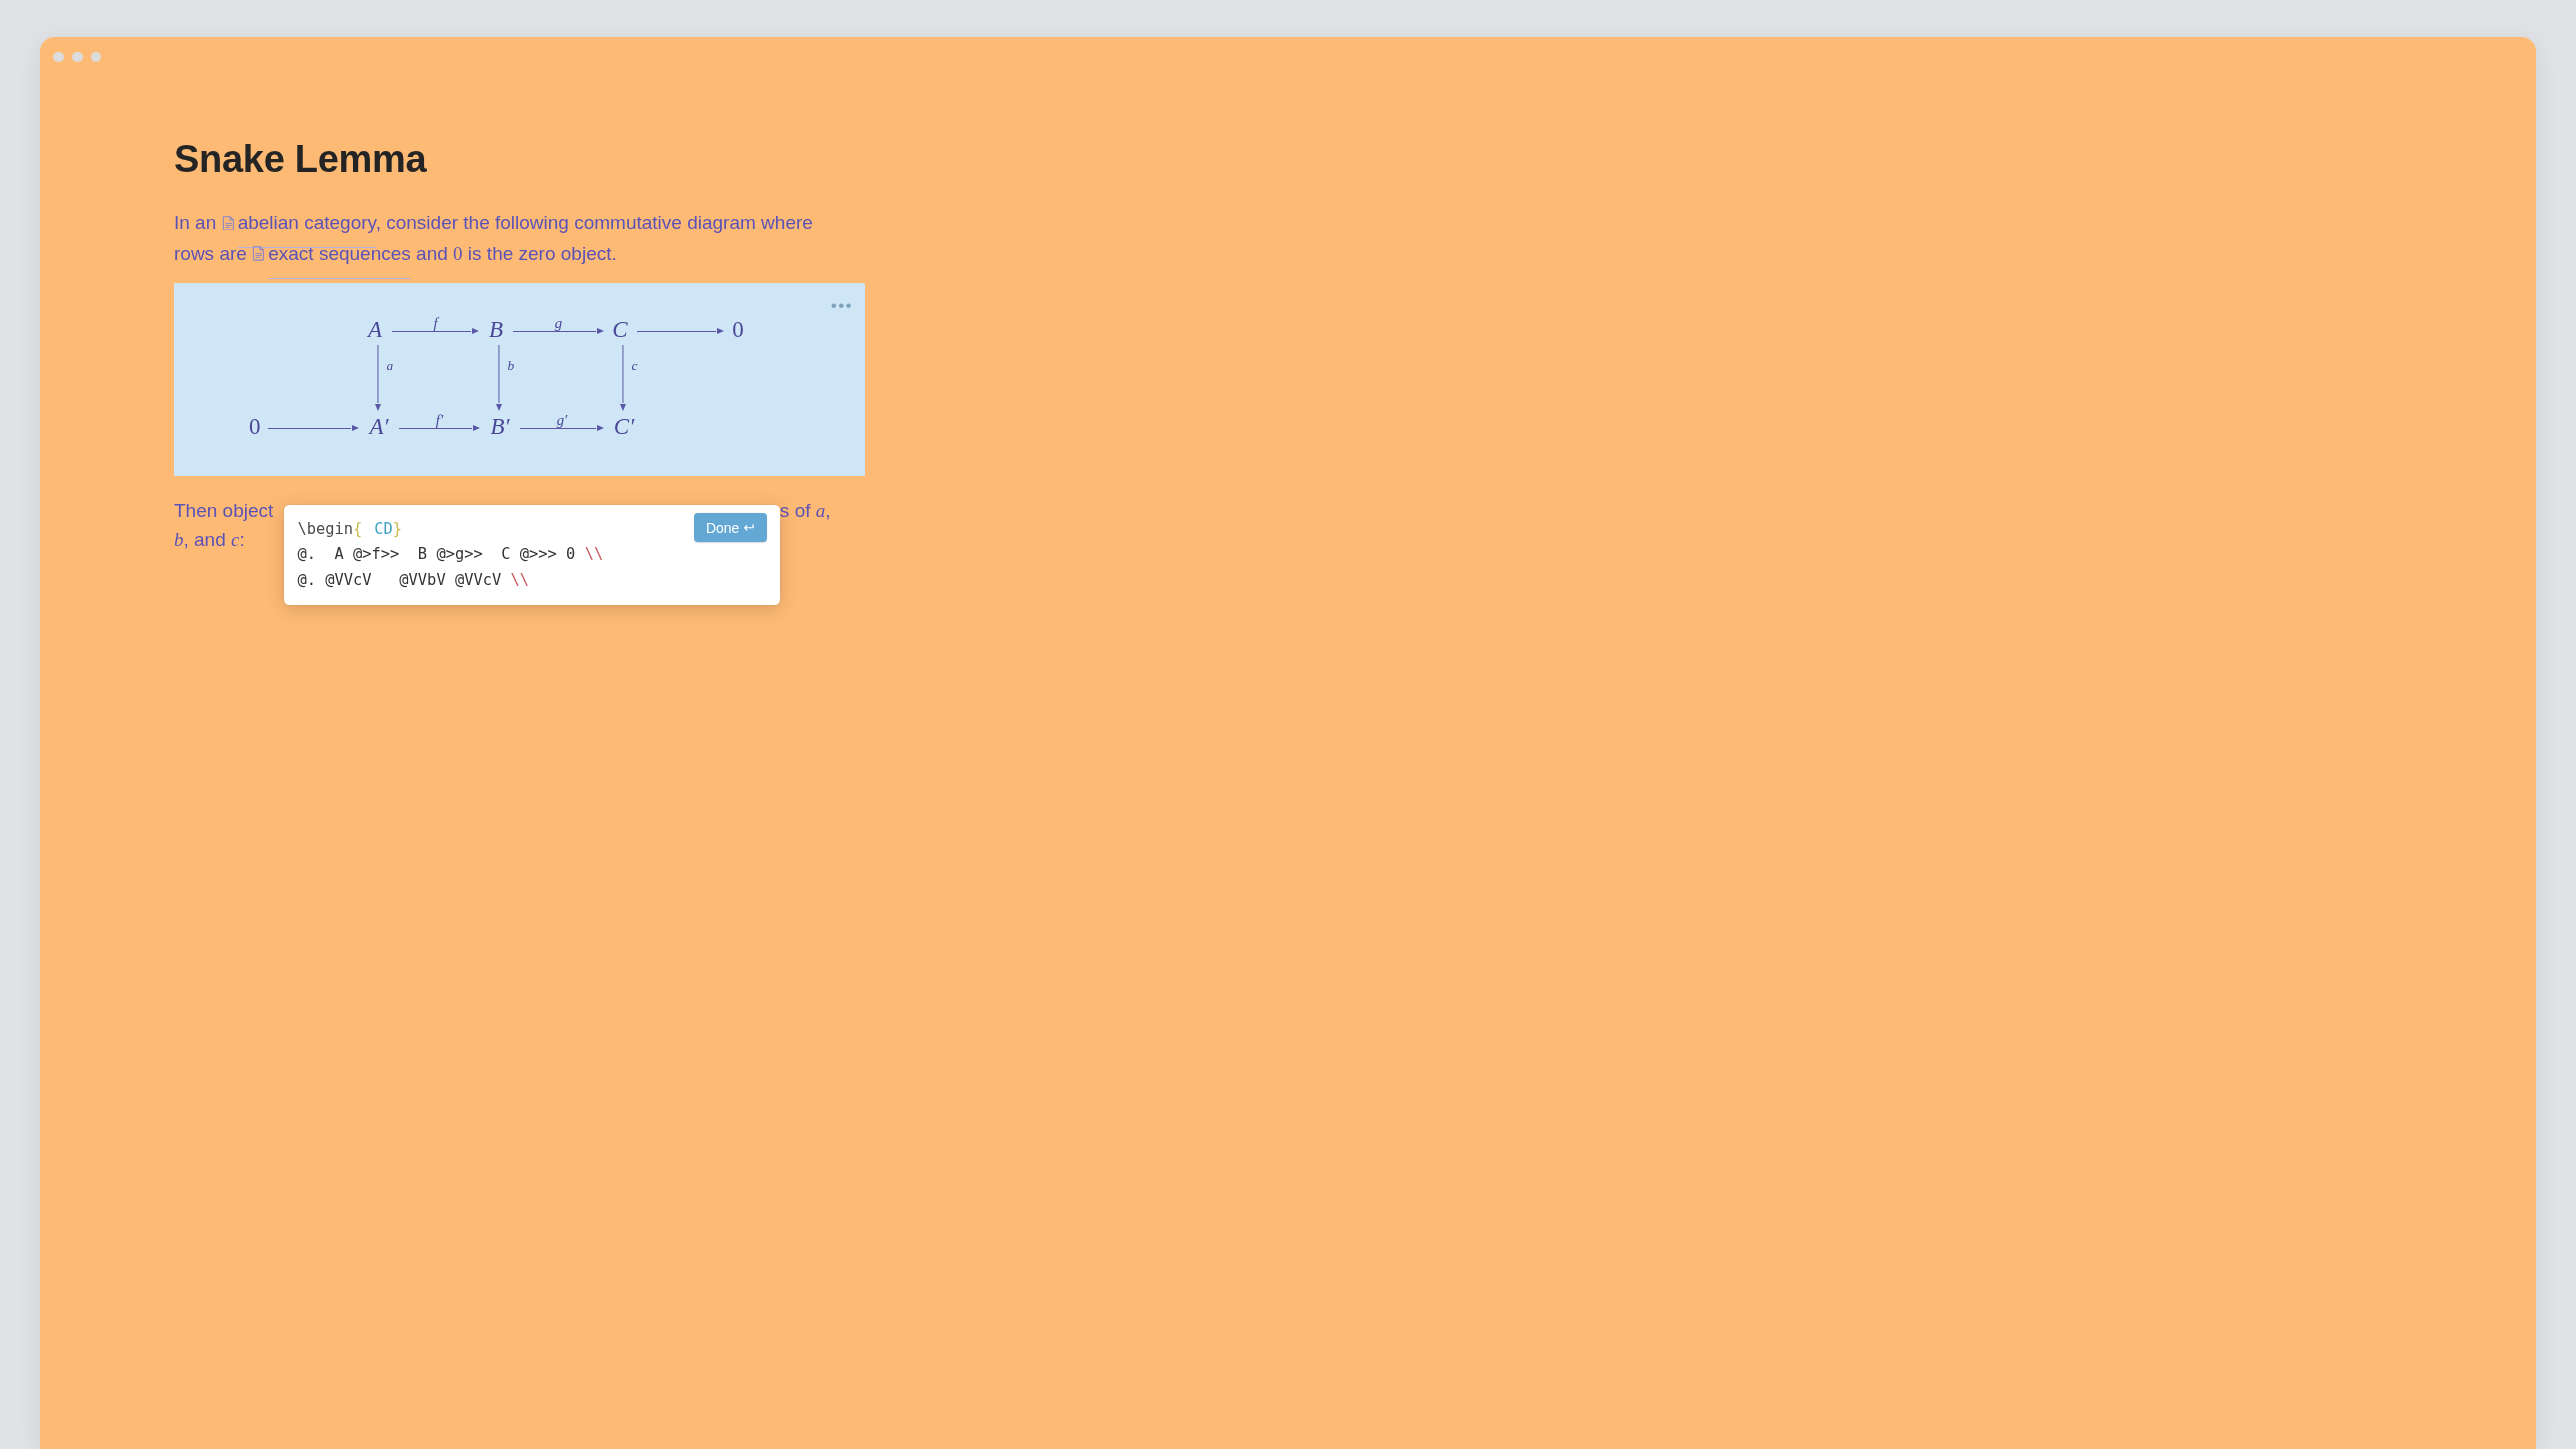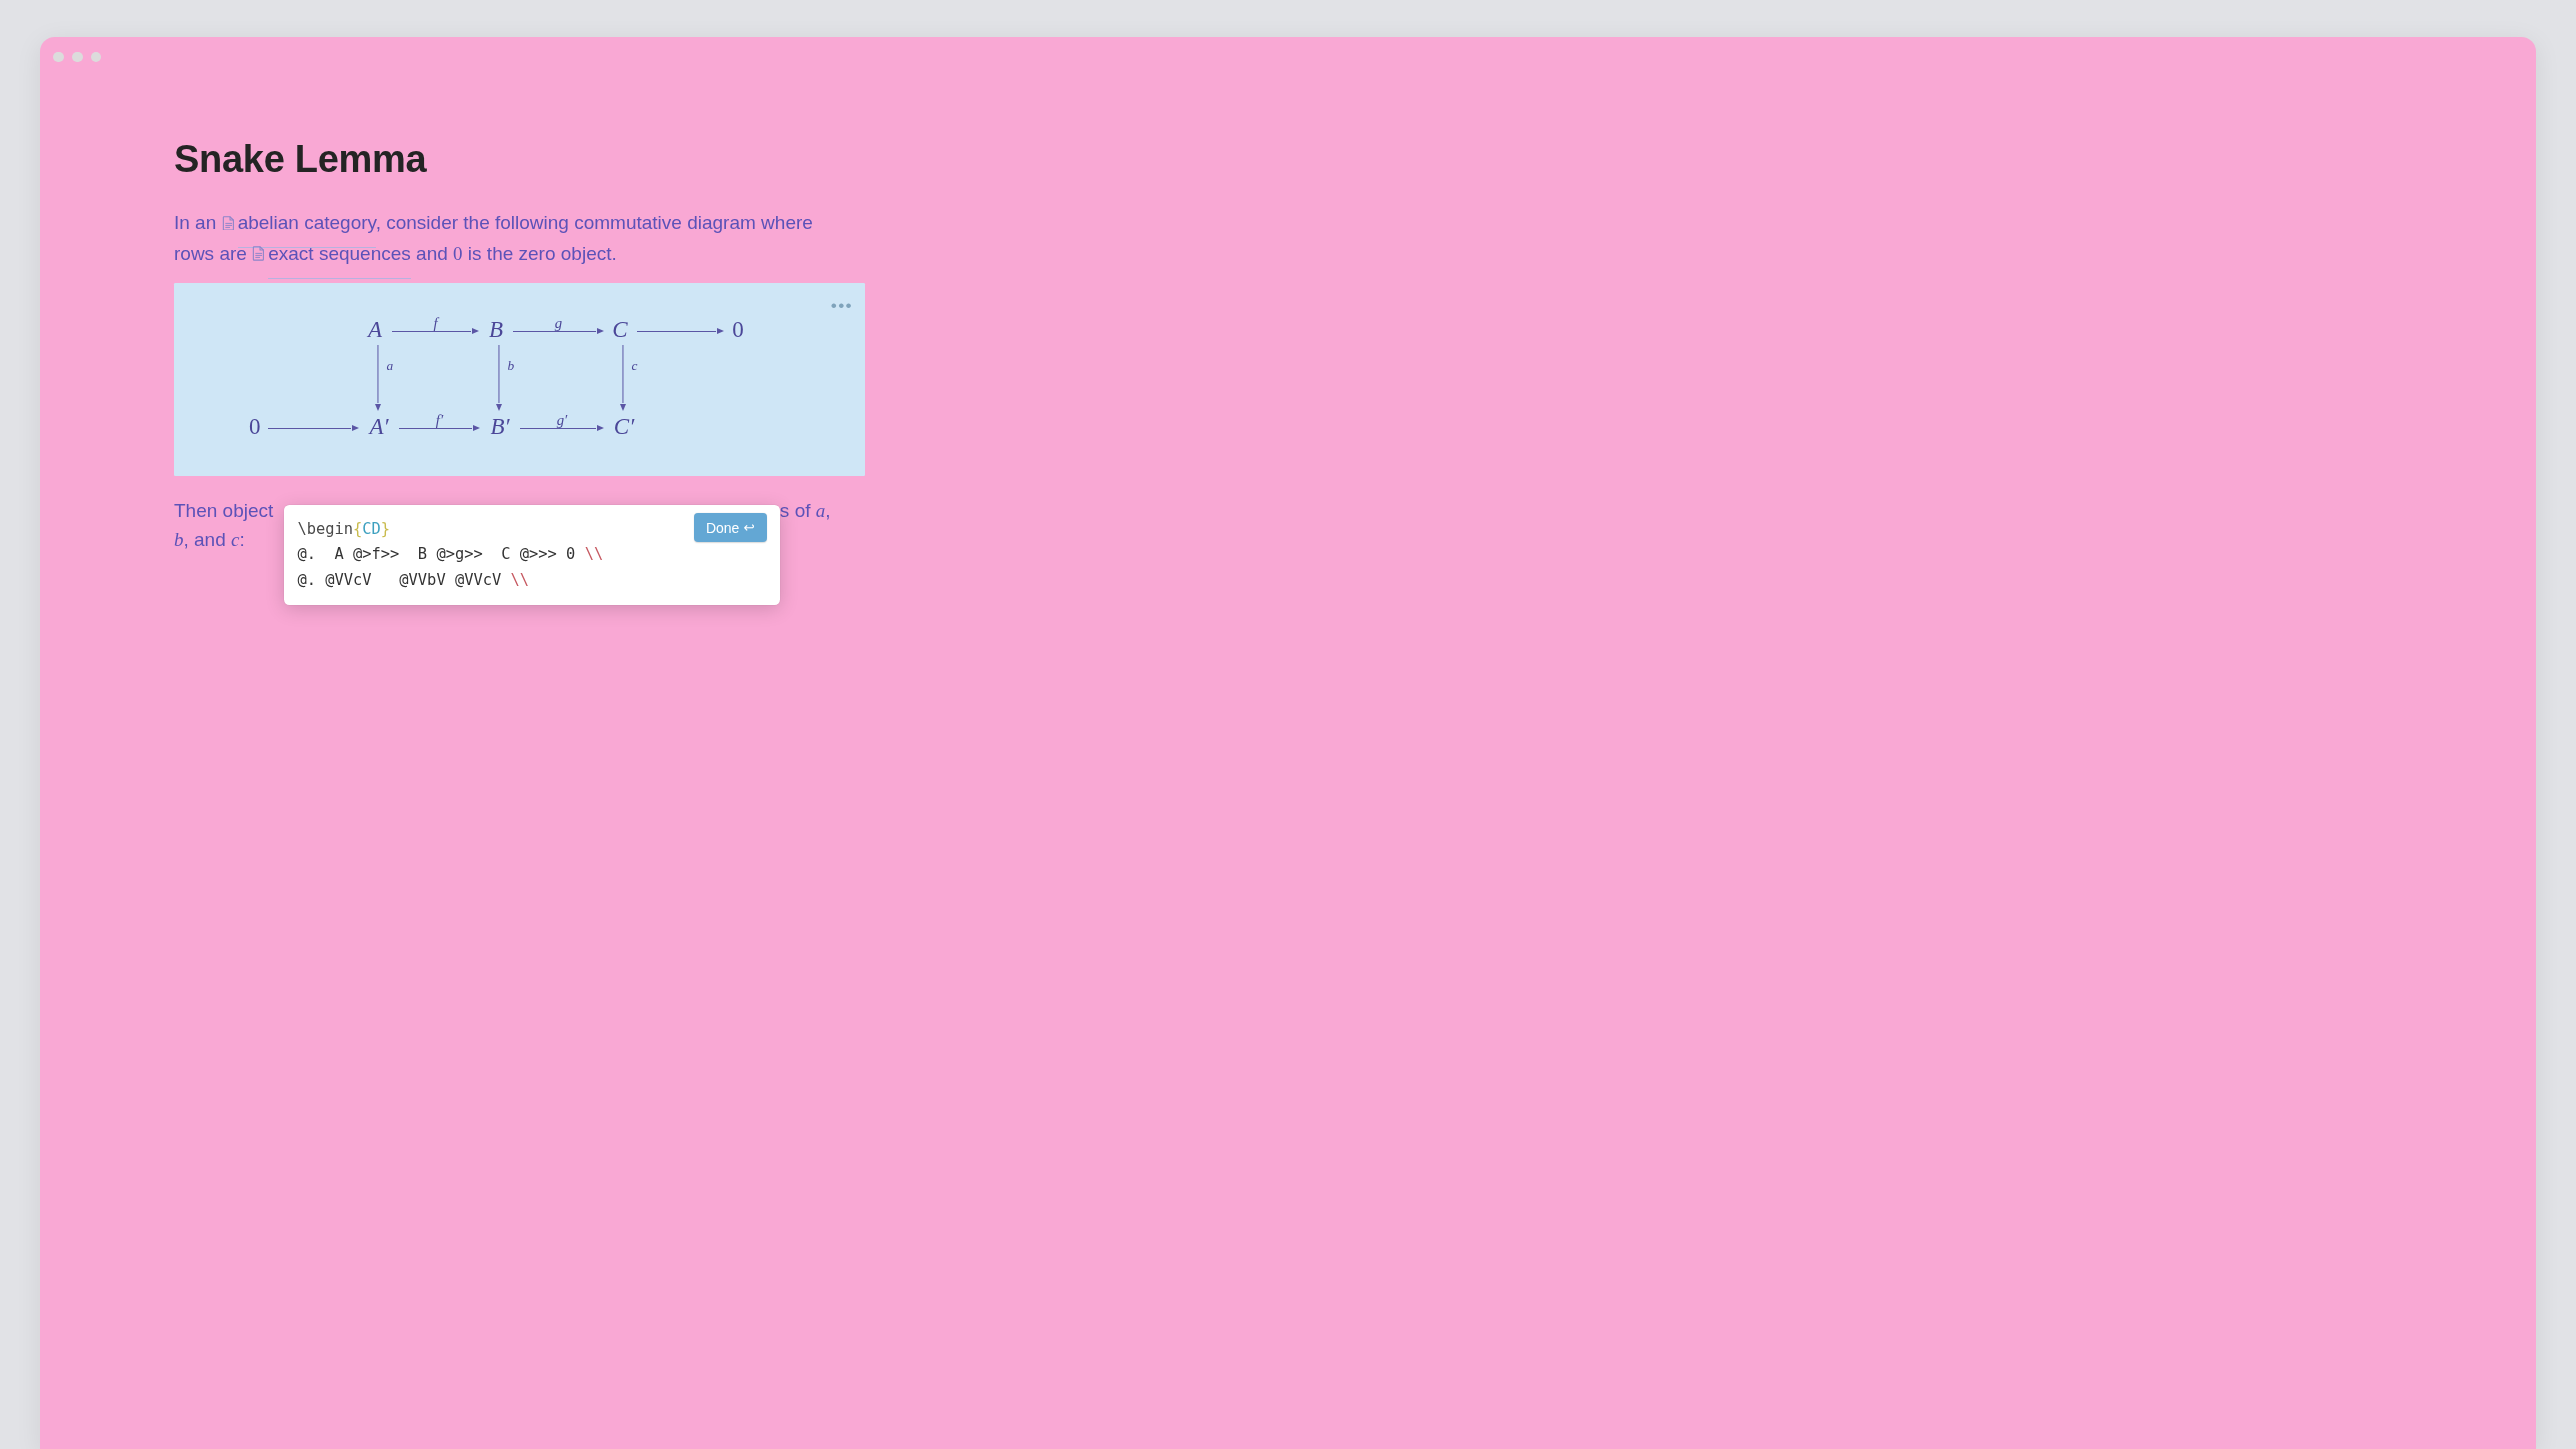--- a/index.html
+++ b/index.html
@@ -8,21 +8,21 @@
     background: #e1e2e6;
     font-family: -apple-system, BlinkMacSystemFont, "Segoe UI", Helvetica, Arial, sans-serif;
     overflow: hidden;
   }
   .window {
     position: absolute;
     left: 40px;
     top: 37px;
     right: 40px;
     bottom: 0;
-    background: #f9a8d4;
+    background: #fdba74;
     border-radius: 14.8px 14.8px 0 0;
     box-shadow: 0 5.4px 27px rgba(0,0,0,0.08);
     overflow: hidden;
   }
   .traffic-lights {
     position: absolute;
     left: 13.4px;
     top: 14.8px;
     display: flex;
     gap: 8px;
@@ -182,21 +182,21 @@
   }
   .editor-popup .code {
     font-family: ui-monospace, SFMono-Regular, Menlo, Consolas, monospace;
     font-size: 15.4px;
     line-height: 1.65;
     white-space: pre;
     color: #333;
   }
   .tok-cmd { color: #4a4a4a; }
   .tok-brace { color: #c9bb4d; }
-  .tok-env { color: #3da0bf; }
+  .tok-env { color: #3da0bf; margin-left: 12px; }
   .tok-esc { color: #c65860; }
   .done-btn {
     position: absolute;
     right: 13.4px;
     top: 8px;
     background: #63a7d4;
     color: #ffffff;
     border: none;
     border-radius: 4px;
     padding: 6.7px 12px;

